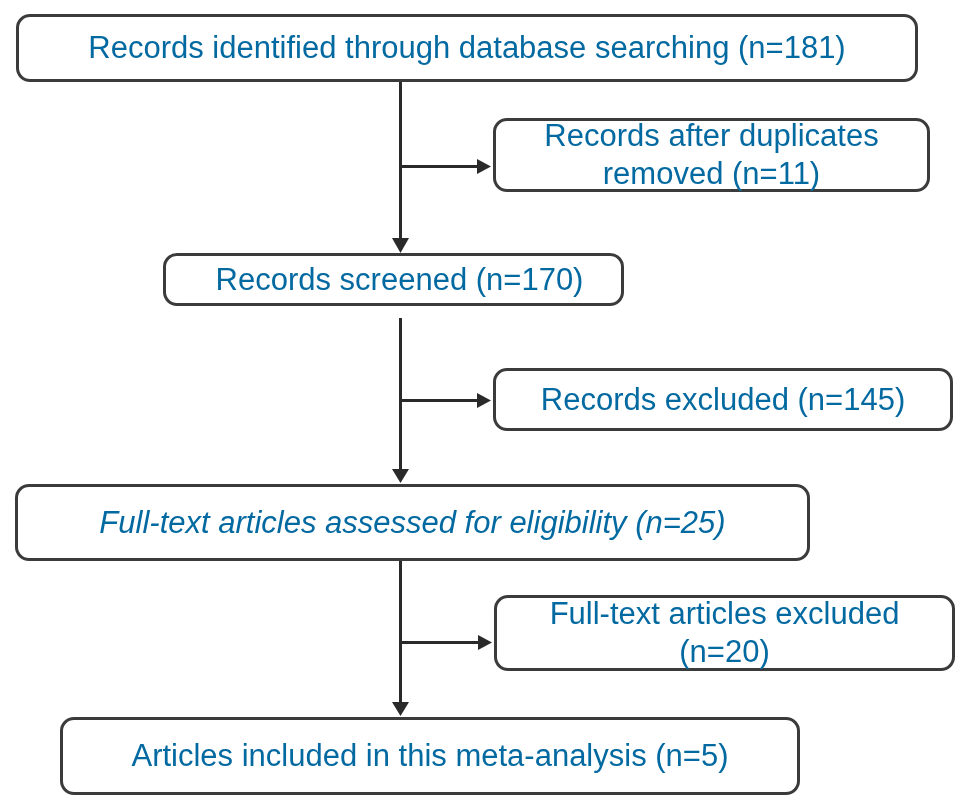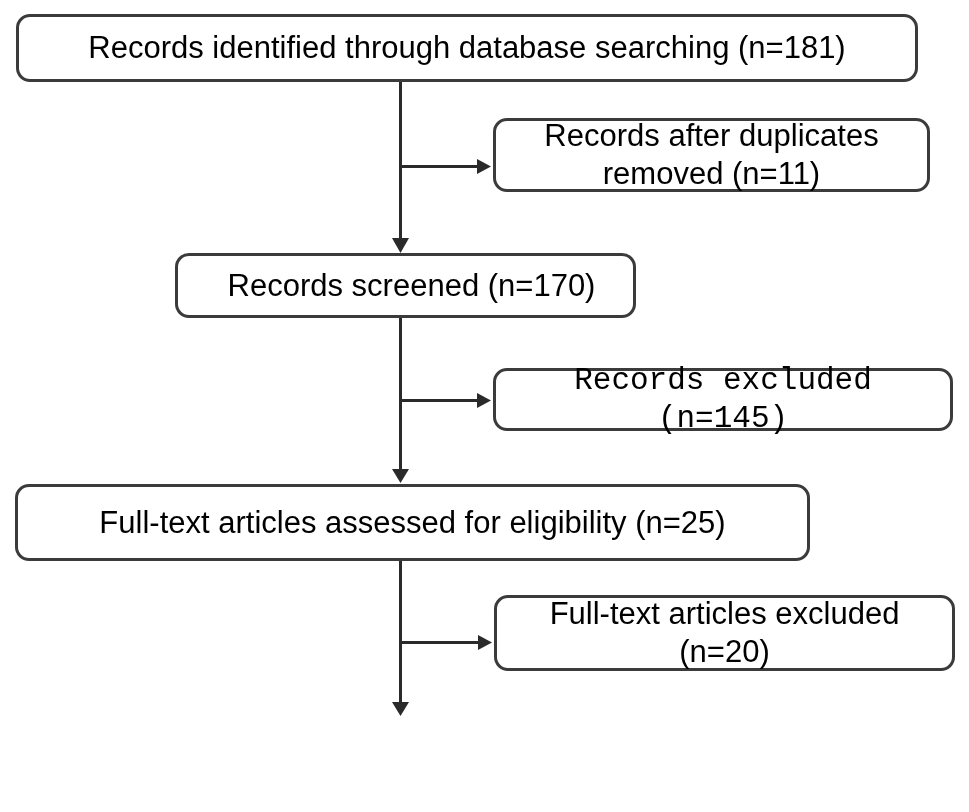--- a/index.html
+++ b/index.html
@@ -18,33 +18,33 @@
   .flow-box {
     position: absolute;
     box-sizing: border-box;
     border: 3px solid #3b3b3b;
     border-radius: 14px;
     background: #ffffff;
     display: flex;
     align-items: center;
     justify-content: center;
     text-align: center;
-    color: #000000;
+    color: #0369a1;
     font-size: 31px;
     line-height: 1.22;
     padding: 2px 12px;
   }
   .flow-box .label {
     white-space: pre-line;
   }
   #box-identified        { left: 16px;  top: 14px;  width: 902px; height: 68px; }
   #box-duplicates        { left: 493px; top: 118px; width: 437px; height: 74px; }
-  #box-screened          { left: 175px; top: 253px; width: 461px; height: 65px; padding-left: 24px; }
-  #box-records-excluded  { left: 493px; top: 368px; width: 460px; height: 63px; font-family: Liberation Mono, monospace; }
-  #box-fulltext-assessed { left: 15px;  top: 484px; width: 795px; height: 77px; }
+  #box-screened          { left: 163px; top: 253px; width: 461px; height: 53px; padding-left: 24px; }
+  #box-records-excluded  { left: 493px; top: 368px; width: 460px; height: 63px; }
+  #box-fulltext-assessed { left: 15px;  top: 484px; width: 795px; height: 77px; font-style: italic; }
   #box-fulltext-excluded { left: 494px; top: 595px; width: 461px; height: 76px; }
   #box-included          { left: 60px;  top: 717px; width: 740px; height: 78px; }
   #arrow-layer {
     position: absolute;
     left: 0;
     top: 0;
     width: 969px;
     height: 812px;
   }
   #arrow-layer line    { stroke: #2a2a2a; stroke-width: 3; }
@@ -107,14 +107,17 @@
 
   <div class="flow-box" id="box-fulltext-assessed">
     <span class="label">Full-text articles assessed for eligibility (n=25)</span>
   </div>
 
   <div class="flow-box" id="box-fulltext-excluded">
     <span class="label">Full-text articles excluded
 (n=20)</span>
   </div>
 
+  <div class="flow-box" id="box-included">
+    <span class="label">Articles included in this meta-analysis (n=5)</span>
+  </div>
 
 </div>
 
 </body></html>

